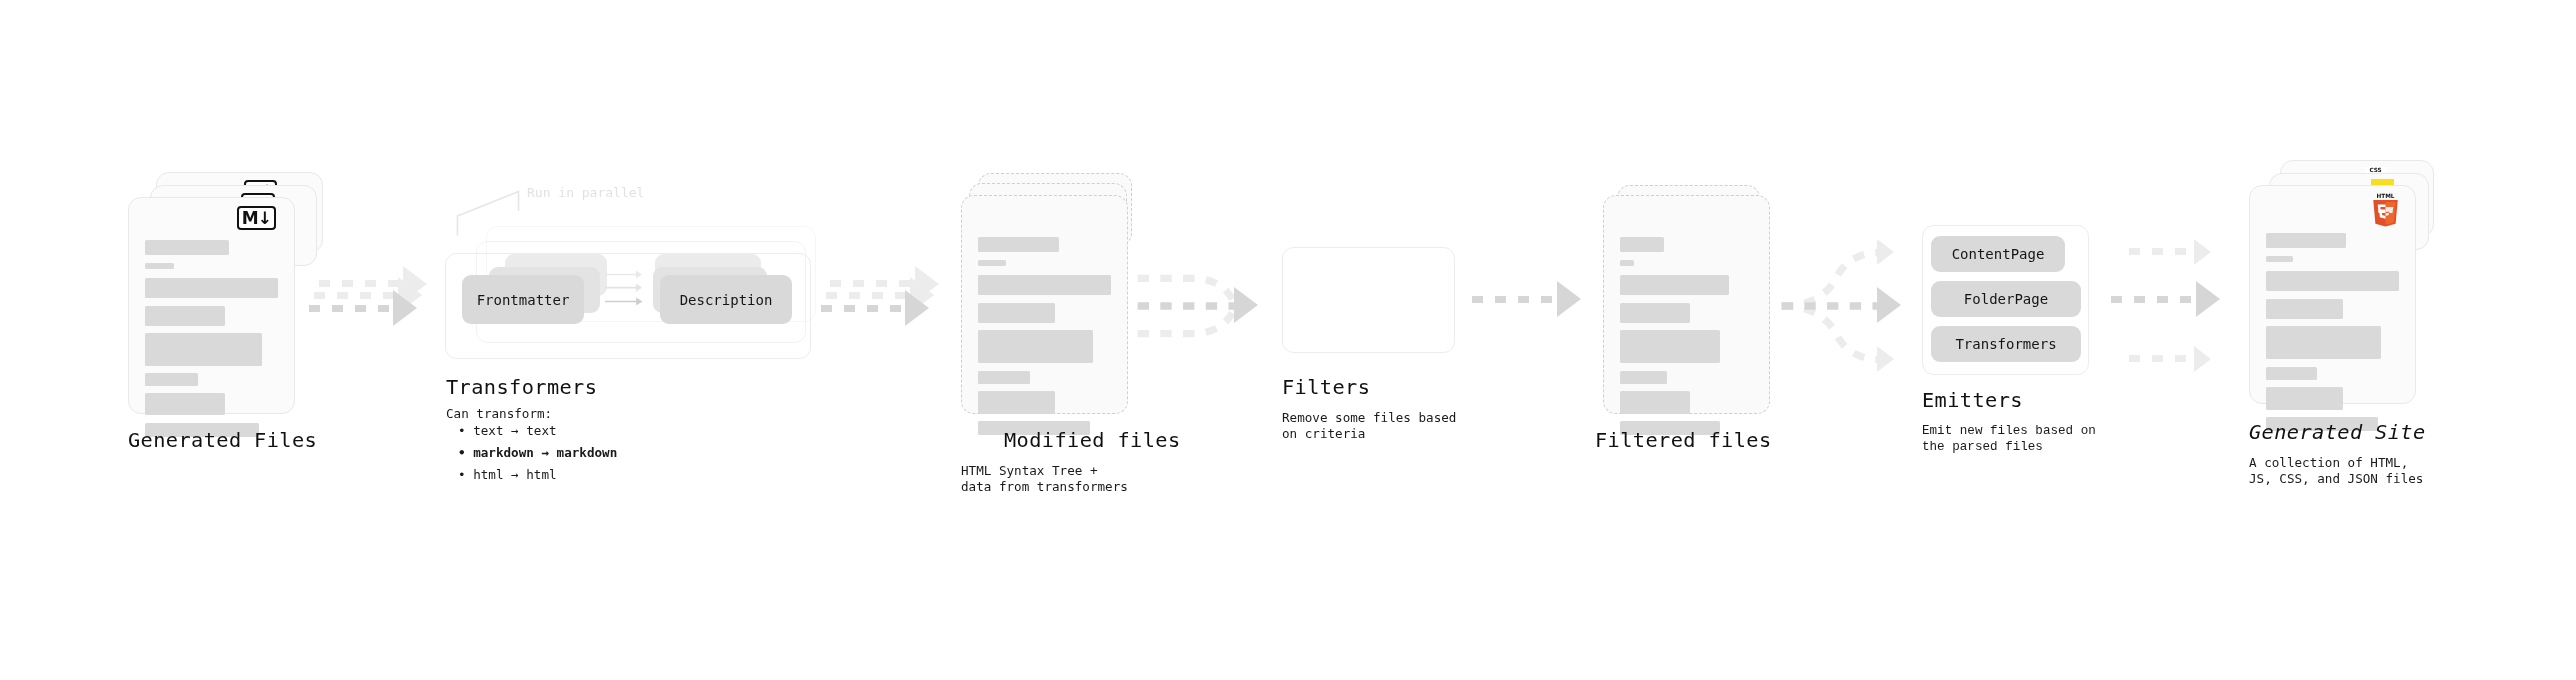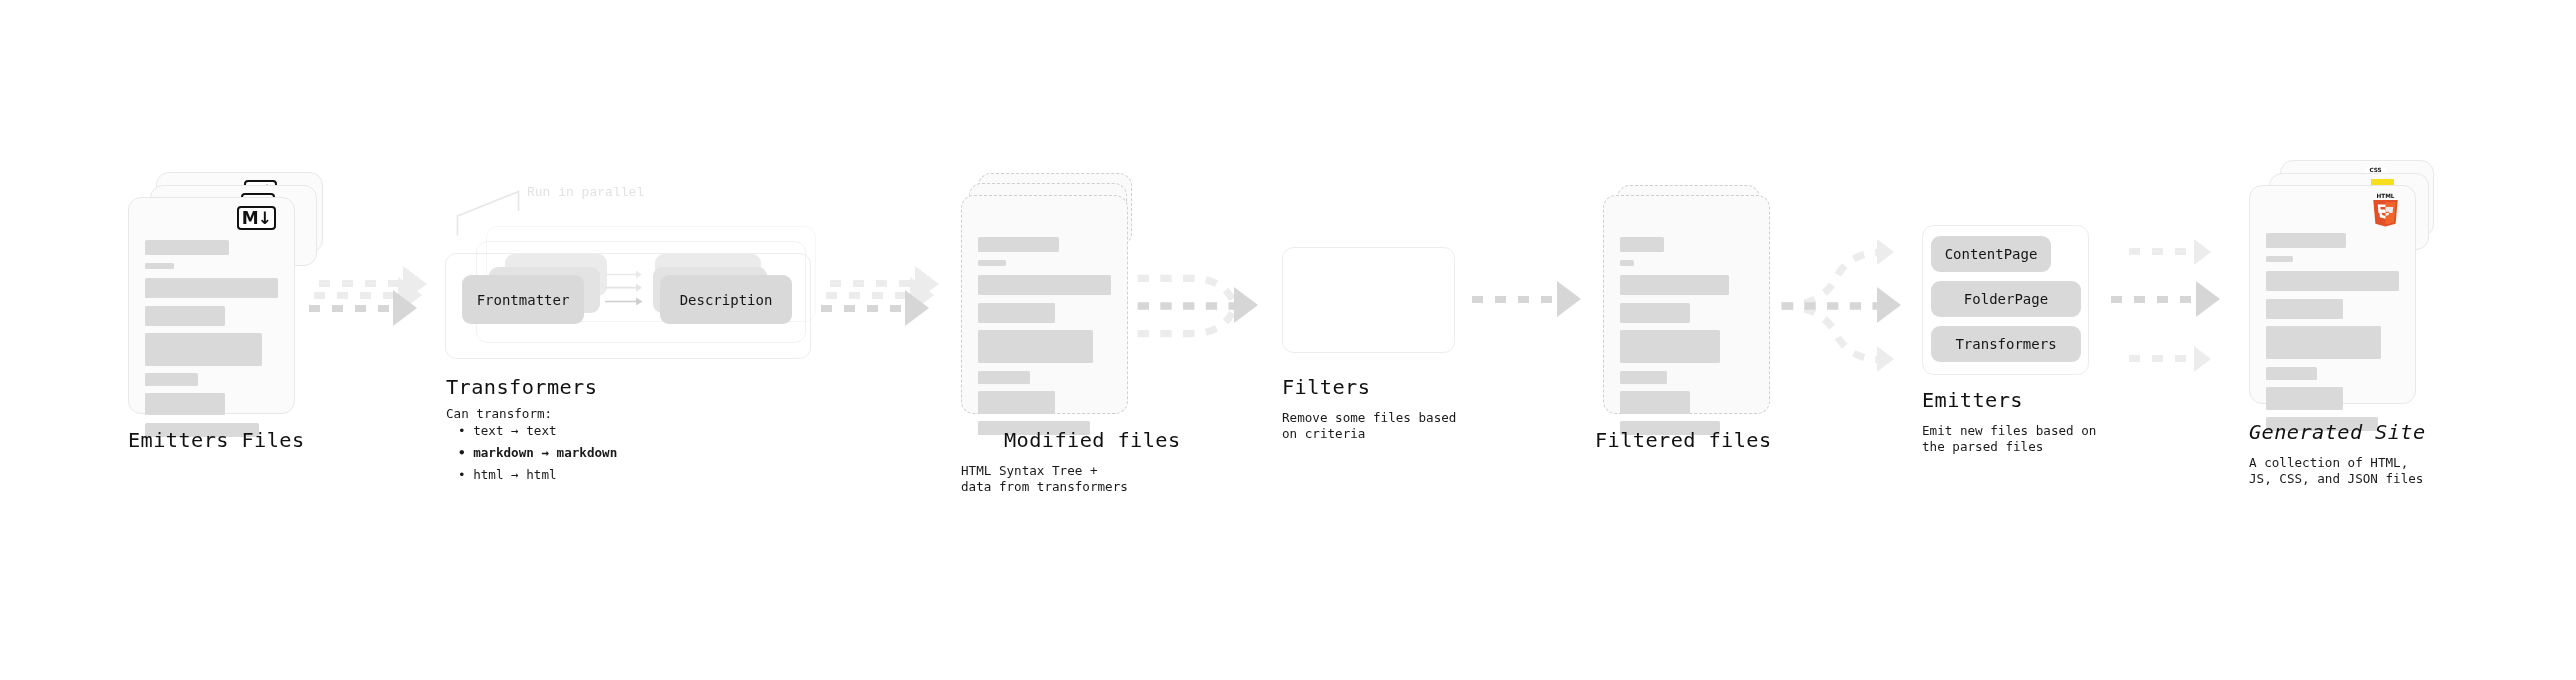--- a/index.html
+++ b/index.html
@@ -85,21 +85,20 @@
     font-size: 12.6px;
     color: #1a1a1a;
     line-height: 16.3px;
     white-space: pre;
   }
   .note-caption {
     position: absolute;
     font-size: 13px;
     color: #e2e2e2;
     white-space: nowrap;
-    font-family: Liberation Mono, monospace;
   }
 
   
   .group-box {
     position: absolute;
     border: 1.6px solid #ececec;
     border-radius: 11.4px;
     background: transparent;
     box-sizing: border-box;
   }
@@ -295,26 +294,26 @@
       <path d="M2 80 Q52 80 70 44 Q86 14 124 14" fill="none" stroke="#ececec" stroke-width="9" stroke-dasharray="14 14"></path>
       <path d="M2 80 Q52 80 70 116 Q86 146 124 146" fill="none" stroke="#ececec" stroke-width="9" stroke-dasharray="14 14"></path>
       <path d="M2 80 H126" fill="none" stroke="#d6d6d6" stroke-width="9" stroke-dasharray="14 14"></path>
     </svg>
   </div>
   <div class="head sm faint" style="left:1877px; top:239px;"></div>
   <div class="head" style="left:1877px; top:287px;"></div>
   <div class="head sm faint" style="left:1877px; top:346px;"></div>
 
   <div class="group-box" style="left:1922px; top:225px; width:167px; height:150px;"></div>
-  <div class="chip" style="left:1931px; top:236px; width:120px; height:36px;">ContentPage</div>
+  <div class="chip" style="left:1931px; top:236px; width:134px; height:36px;">ContentPage</div>
   <div class="chip" style="left:1931px; top:281px; width:150px; height:36px;">FolderPage</div>
   <div class="chip" style="left:1931px; top:326px; width:150px; height:36px;">Transformers</div>
 
   <div class="stage-title" style="left:1922px; top:388px;">Emitters</div>
-  <div class="stage-desc" style="left:1922px; top:423px;">Emit new files based on
+  <div class="stage-desc" style="left:1922px; top:423px;font-family:Liberation Mono, monospace;">Emit new files based on
 the parsed files</div>
 
   <div class="arrow">
     <div class="dash faint" style="left:2129px; top:248px; width:75px;"></div>
     <div class="head sm faint" style="left:2194px; top:239px;"></div>
     <div class="dash" style="left:2111px; top:296px; width:96px;"></div>
     <div class="head" style="left:2196px; top:281px;"></div>
     <div class="dash faint" style="left:2129px; top:355px; width:75px;"></div>
     <div class="head sm faint" style="left:2194px; top:346px;"></div>
   </div>
@@ -350,16 +349,16 @@
         <path d="M19 22.5 L19 19.5 L28.5 19.5 L27.6 27 L19 27 L19 30.6
                  L23.1 29.5 L23.5 25.4 L19 25.4 Z" fill="#ebebeb"></path>
       </svg>
     </div>
   </div>
 
   <div class="stage-title" style="left:2249px; top:420px;font-style:italic;">Generated Site</div>
   <div class="stage-desc" style="left:2249px; top:455px;">A collection of HTML,
 JS, CSS, and JSON files</div>
 
-  <div class="stage-title" style="left:128px; top:428px;">Emitters Files</div>
+  <div class="stage-title" style="left:128px; top:428px;">Generated Files</div>
 
 </div>
 
 
 </body></html>

